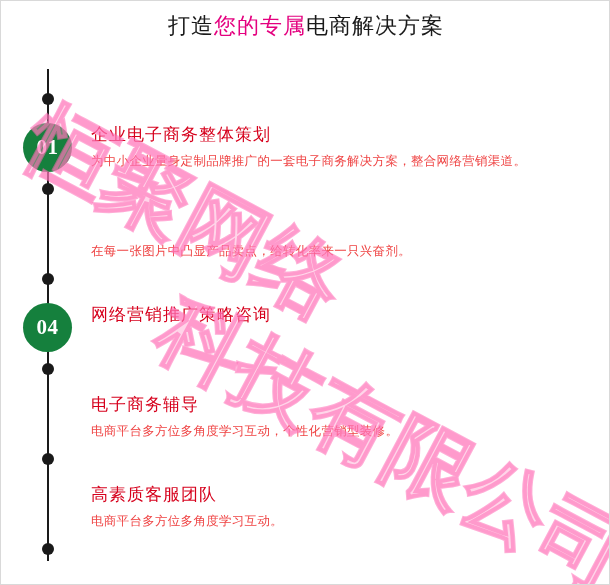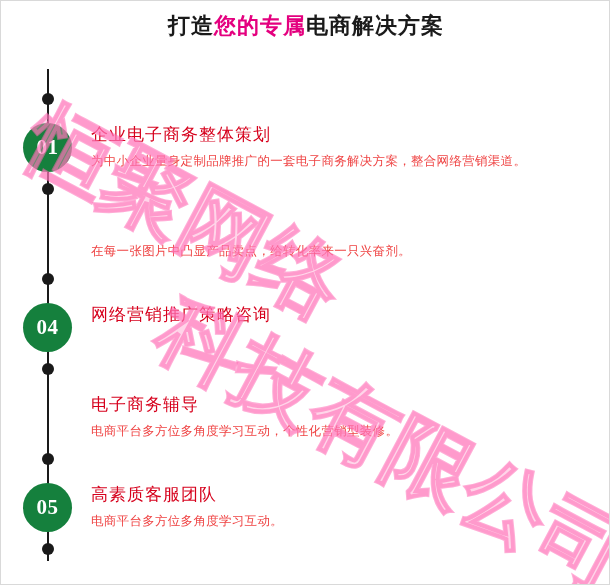--- a/index.html
+++ b/index.html
@@ -18,21 +18,21 @@
   }
 
   
   .title {
     position: absolute;
     top: 10px;
     left: 0;
     width: 610px;
     text-align: center;
     font-size: 22px;
-    font-weight: bold;
+    font-weight: normal;
     color: #1a1a1a;
     letter-spacing: 1px;
     white-space: nowrap;
   }
   .title .accent {
     color: #e4007f;
   }
 
   
   .timeline {
@@ -154,21 +154,20 @@
   <div class="badge">04</div>
   <div class="step-head">网络营销推广策略咨询</div>
 </div>
 
 <div class="step" style="top:378px">
   <div class="step-head">电子商务辅导</div>
   <div class="step-desc">电商平台多方位多角度学习互动，个性化营销型装修。</div>
 </div>
 
 <div class="step" style="top:468px">
-  <div class="badge">05</div>
   <div class="step-head">高素质客服团队</div>
   <div class="step-desc">电商平台多方位多角度学习互动。</div>
 </div>
 
 <div class="watermark">
   <div class="wm-text wm1">恒聚网络</div>
   <div class="wm-text wm2">科技有限公司</div>
 </div>
 
 </body></html>

